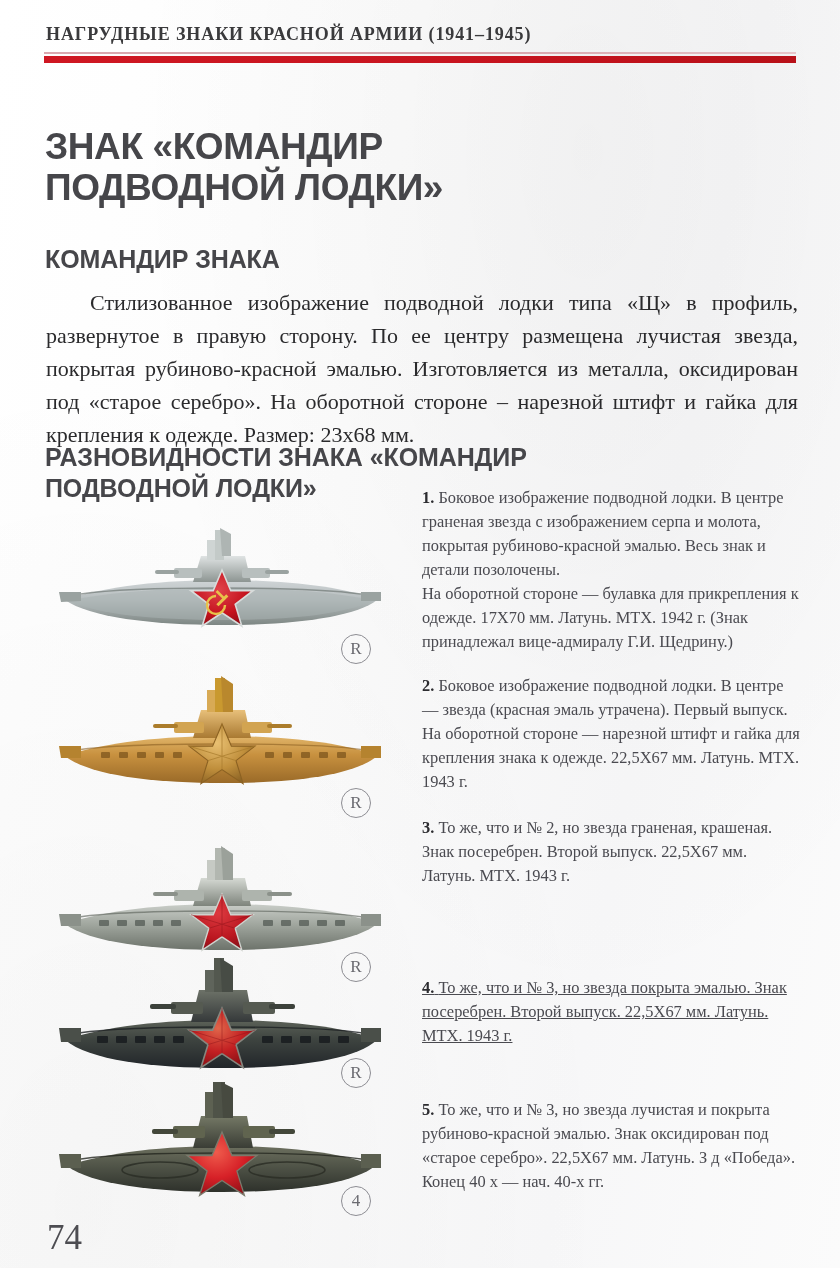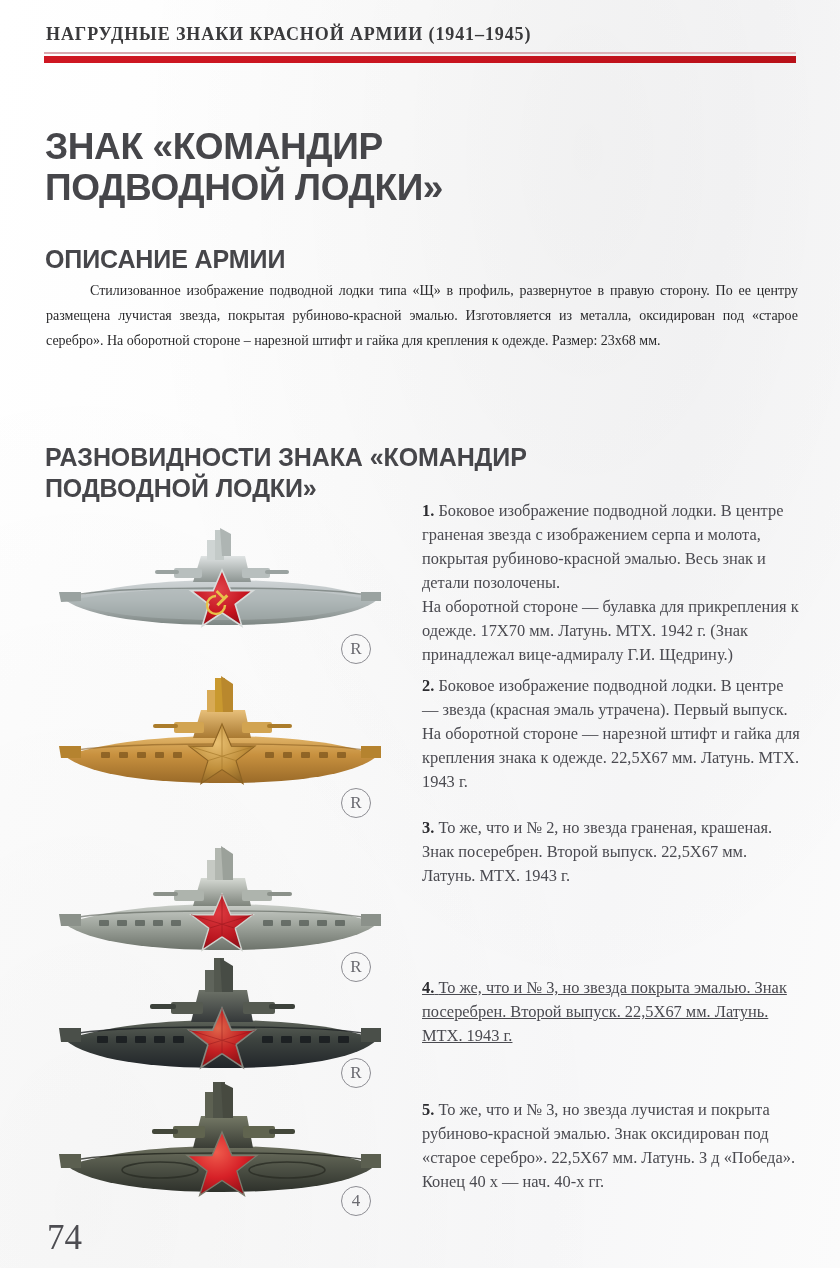--- a/index.html
+++ b/index.html
@@ -80,22 +80,22 @@
   .h2.desc { top: 223px; }
   .h2.kinds { top: 428px; max-width: 600px; margin-top: 14px; }
 
   
   .descr {
     position: absolute;
     left: 46px;
     top: 264px;
     width: 752px;
     font-family: "Liberation Serif", serif;
-    font-size: 14px;
-    line-height: 25px;
+    font-size: 22px;
+    line-height: 33px;
     text-align: justify;
     text-indent: 44px;
     color: #2a2a2c;
     hyphens: manual;
   }
 
   
   .variants {
     position: absolute;
     left: 0;
@@ -175,21 +175,21 @@
   <div class="ghost" style="left:430px; top:150px;">&nbsp;</div>
 
   <div class="runhead">НАГРУДНЫЕ ЗНАКИ КРАСНОЙ АРМИИ (1941–1945)</div>
   <div class="rule-wrap">
     <div class="rule-thin"></div>
     <div class="rule-thick"></div>
   </div>
 
   <h1 class="h1">ЗНАК «КОМАНДИР ПОДВОДНОЙ ЛОДКИ»</h1>
 
-  <h2 class="h2 desc">ОПИСАНИЕ АРМИИ</h2>
+  <h2 class="h2 desc">КОМАНДИР ЗНАКА</h2>
   <p class="descr">Стилизованное изображение подводной лодки типа «Щ» в профиль, развернутое в правую сторону. По ее центру размещена лучистая звезда, покрытая рубиново-красной эмалью. Изготовляется из металла, оксидирован под «старое серебро». На оборотной стороне – нарезной штифт и гайка для крепления к одежде. Размер: 23х68 мм.</p>
 
   <h2 class="h2 kinds">РАЗНОВИДНОСТИ ЗНАКА «КОМАНДИР ПОДВОДНОЙ ЛОДКИ»</h2>
 
   <div class="variants">
 
     <div class="var-row" style="top:0px;">
       <div class="var-figure" style="top:36px;">
         <div class="badge">
           <svg viewBox="0 0 330 128" xmlns="http://www.w3.org/2000/svg">
@@ -231,21 +231,21 @@
             <g transform="translate(167,78)">
               <path d="M0,-30 L8.8,-9.3 L31,-9.3 L13.2,4.3 L19.8,26 L0,12.8 L-19.8,26 L-13.2,4.3 L-31,-9.3 L-8.8,-9.3 Z" fill="url(#star1)" stroke="#d8dcdb" stroke-width="1.6"></path>
 
               <path d="M-6,-4 a9,9 0 1 0 9,9" stroke="#e8c24a" stroke-width="2.4" fill="none"></path>
               <rect x="-7" y="-6" width="12" height="2.6" transform="rotate(45 -1 -5)" fill="#e8c24a"></rect>
               <rect x="-1" y="-7" width="3" height="14" transform="rotate(45 0 0)" fill="#e8c24a"></rect>
             </g>
           </svg>
         </div>
       </div>
-      <div class="var-text" style="top:0px;margin-top:13px;">
+      <div class="var-text" style="top:0px;">
         <b>1.</b>
         <span>Боковое изображение подводной лодки. В центре граненая звезда с изображением серпа и молота, покрытая рубиново-красной эмалью. Весь знак и детали позолочены.<br>На оборотной стороне — булавка для прикрепления к одежде. 17Х70 мм. Латунь. МТХ. 1942 г. (Знак принадлежал вице-адмиралу Г.И. Щедрину.)</span>
       </div>
       <div class="marker" style="top:148px;">R</div>
     </div>
 
     <div class="var-row" style="top:180px;">
       <div class="var-figure" style="top:10px;">
         <div class="badge">
           <svg viewBox="0 0 330 128" xmlns="http://www.w3.org/2000/svg">

